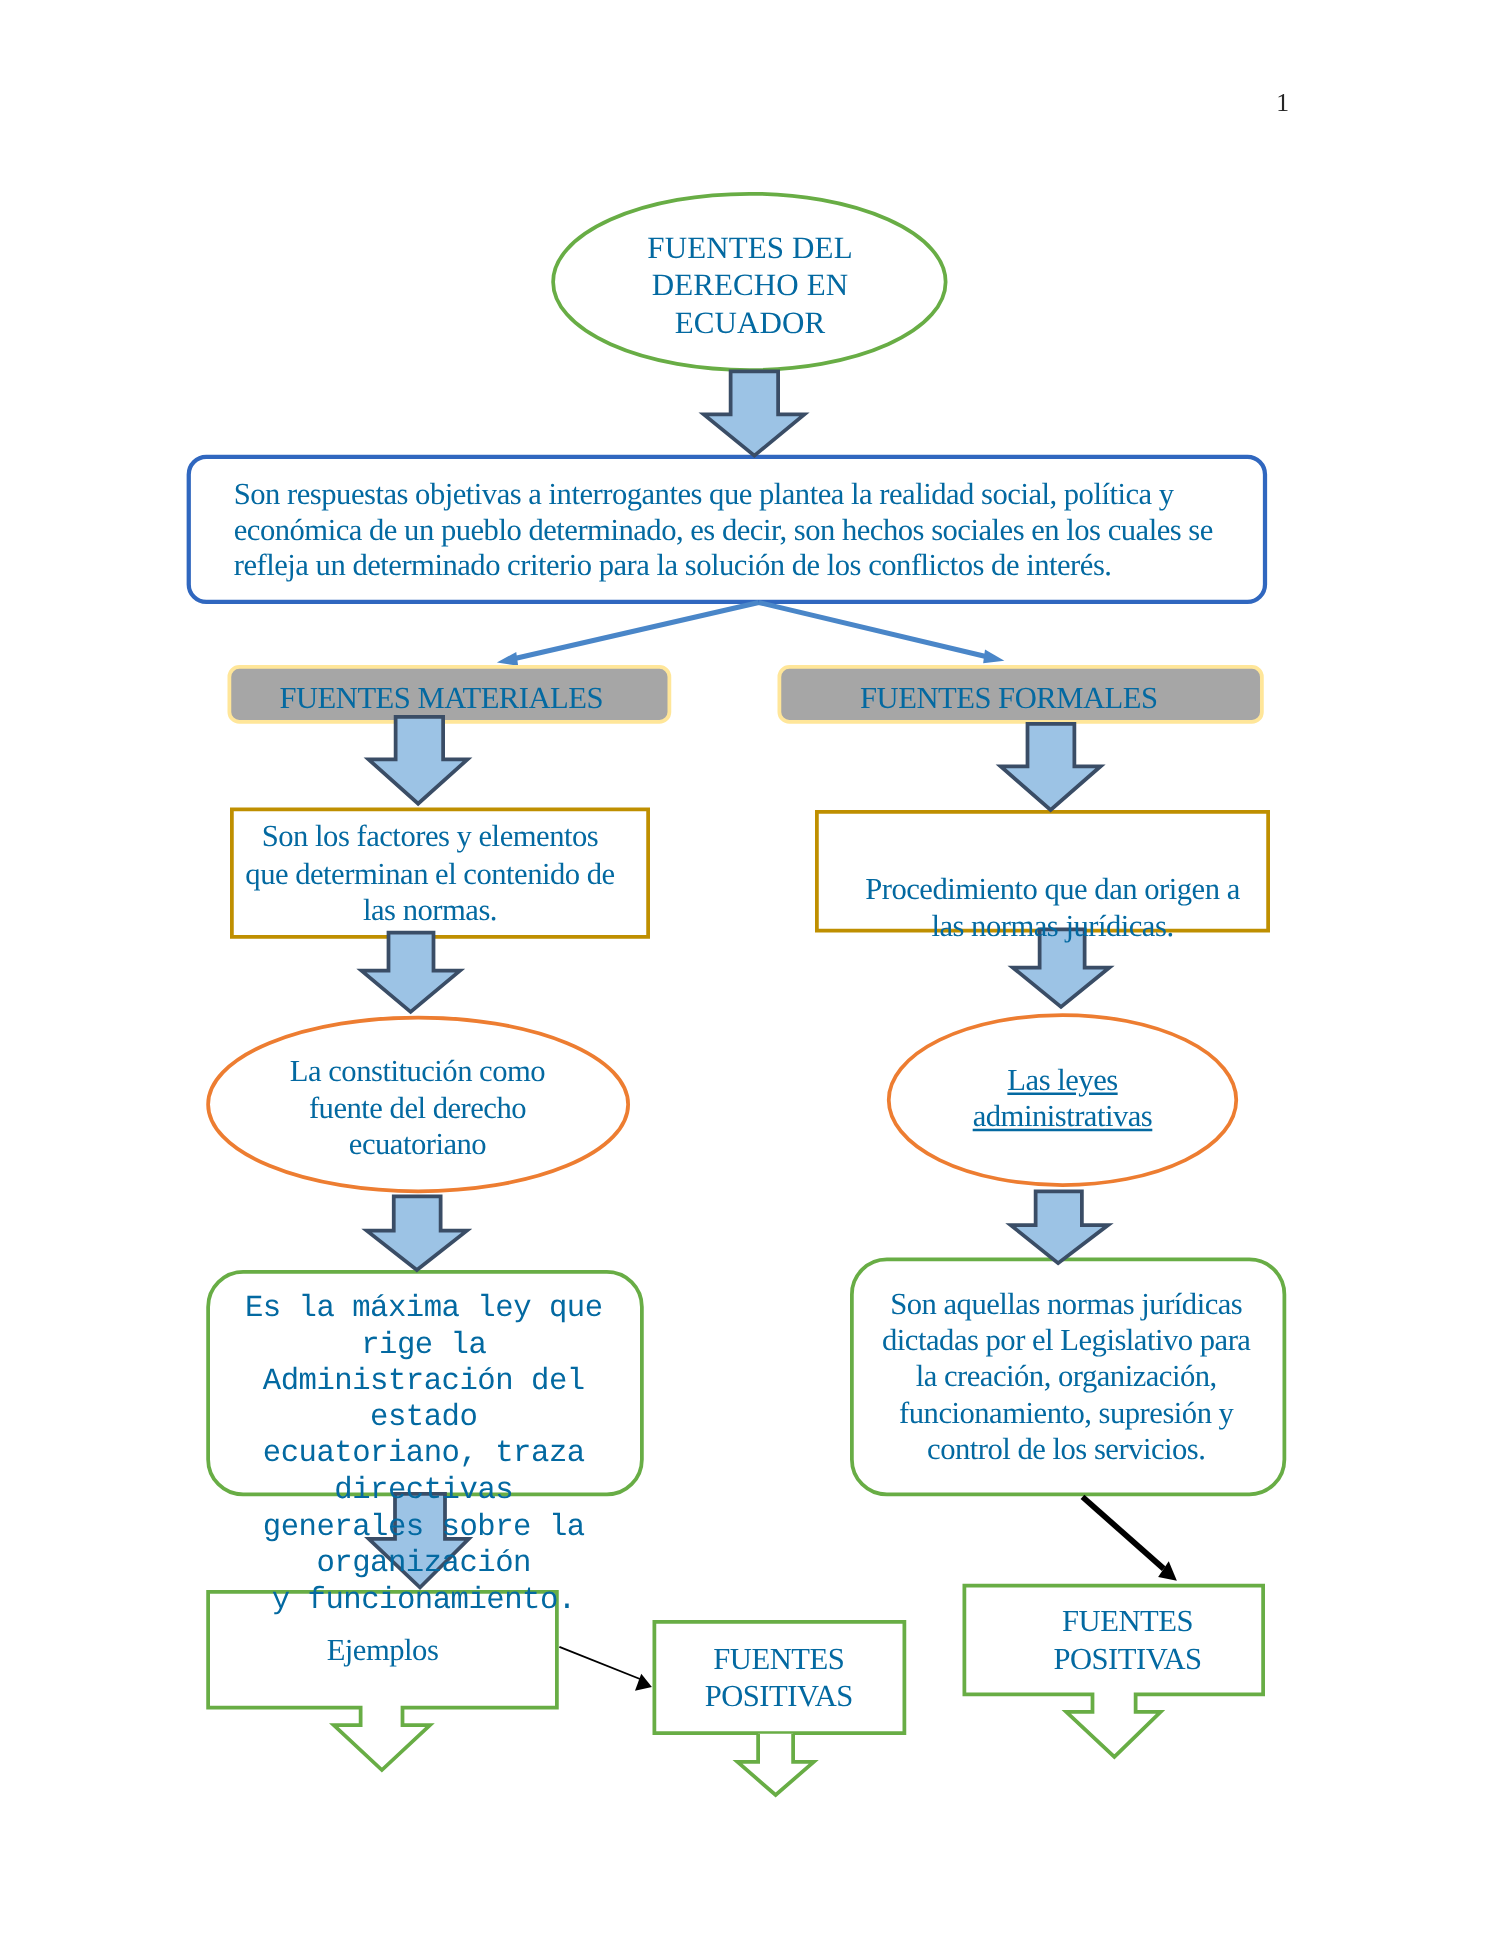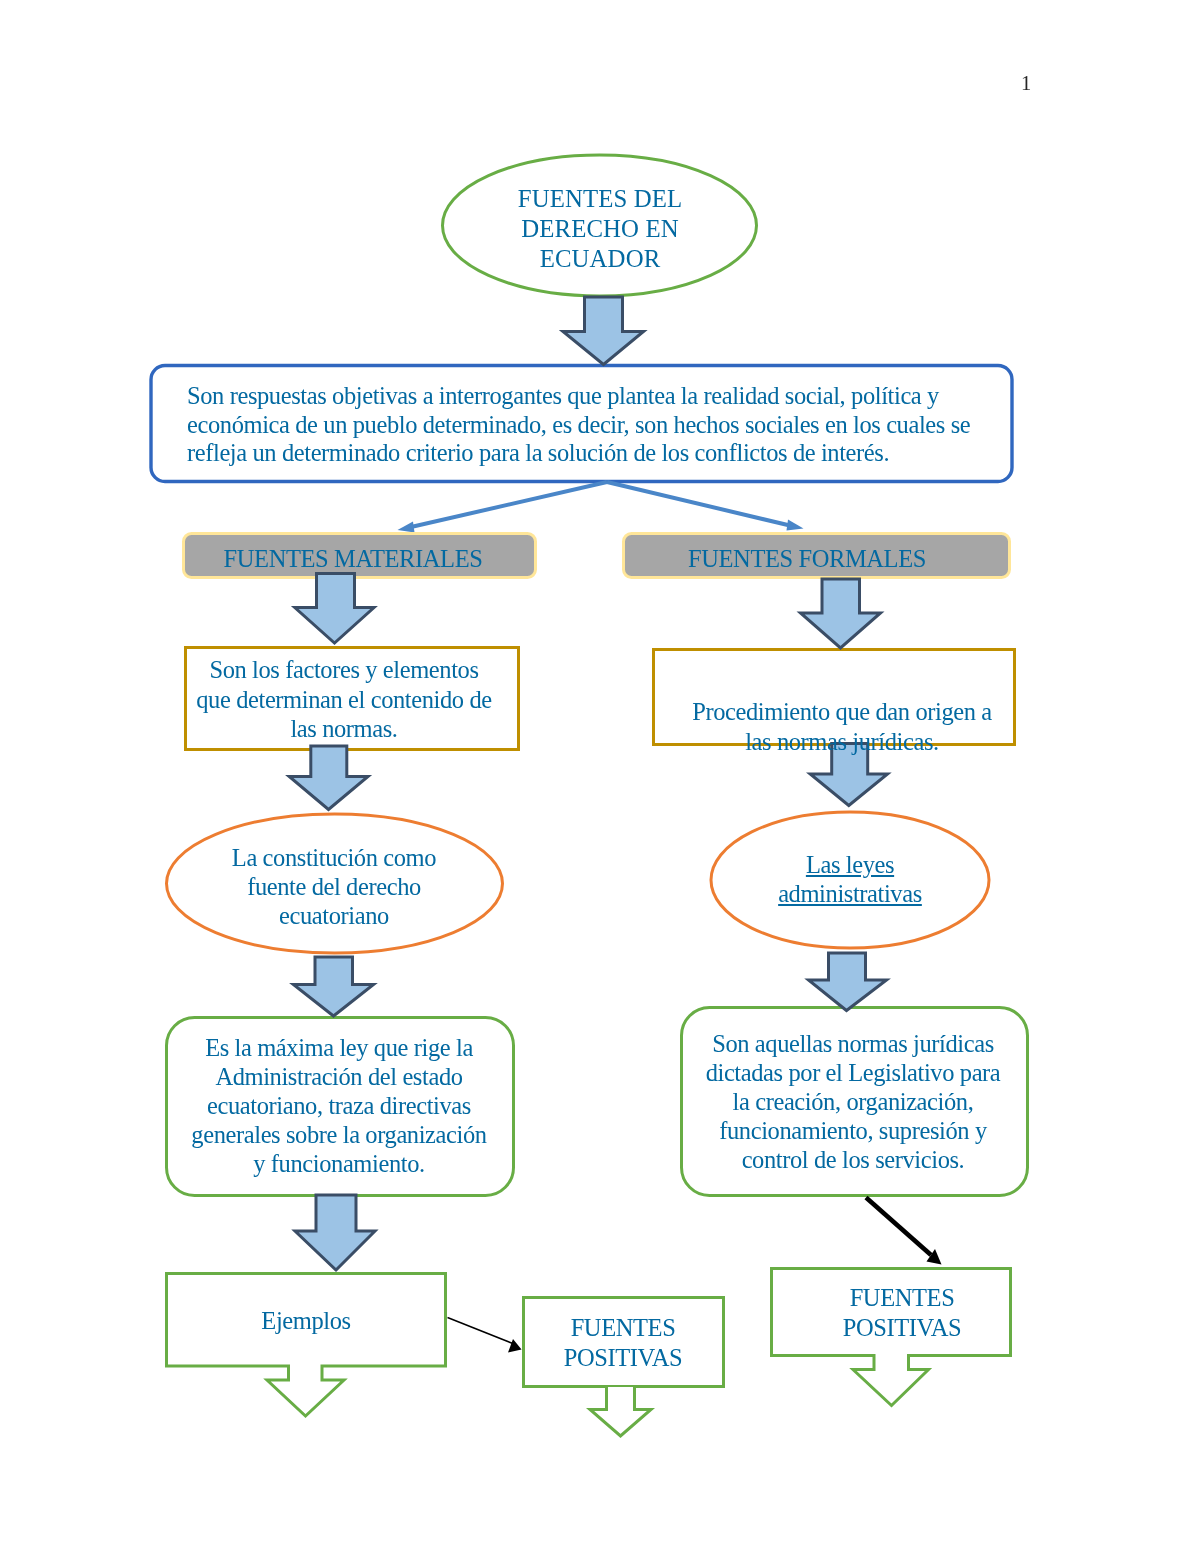--- a/index.html
+++ b/index.html
@@ -12,21 +12,21 @@
        font-size:24.5px;letter-spacing:-0.4px;line-height:30px;}
   .t-root{left:450px;top:184px;width:300px;letter-spacing:0.1px;font-size:24.8px;}
   .t-def{left:187px;top:382px;width:800px;text-align:left;line-height:28.6px;}
   .t-hdr{font-weight:normal;}
   .t-hdr-l{left:177px;top:546px;width:352px;line-height:26px;}
   .t-hdr-r{left:614px;top:546px;width:386px;line-height:26px;text-align:center;}
   .t-mdesc{left:172px;top:655px;width:344px;line-height:29.6px;}
   .t-fdesc{left:658px;top:668px;width:368px;line-height:29.6px;margin-top:29px;}
   .t-mell{left:184px;top:843px;width:300px;line-height:29.1px;}
   .t-fell{left:730px;top:850px;width:240px;line-height:29.1px;text-decoration:underline;}
-  .t-mdet{left:169px;top:1033px;width:340px;line-height:29.1px;}
+  .t-mdet{left:169px;top:1033px;width:340px;line-height:29.1px;font-family:Liberation Mono, monospace;}
   .t-fdet{left:683px;top:1029px;width:340px;line-height:29.1px;}
   .t-ej{left:175px;top:1306px;width:262px;}
   .t-pm{left:523px;top:1313px;width:200px;line-height:29.6px;}
   .t-pr{left:782px;top:1283px;width:240px;line-height:29.6px;}
 </style>
 </head>
 <body>
 
 <svg id="canvas" viewBox="0 0 1200 1553" xmlns="http://www.w3.org/2000/svg">
 

